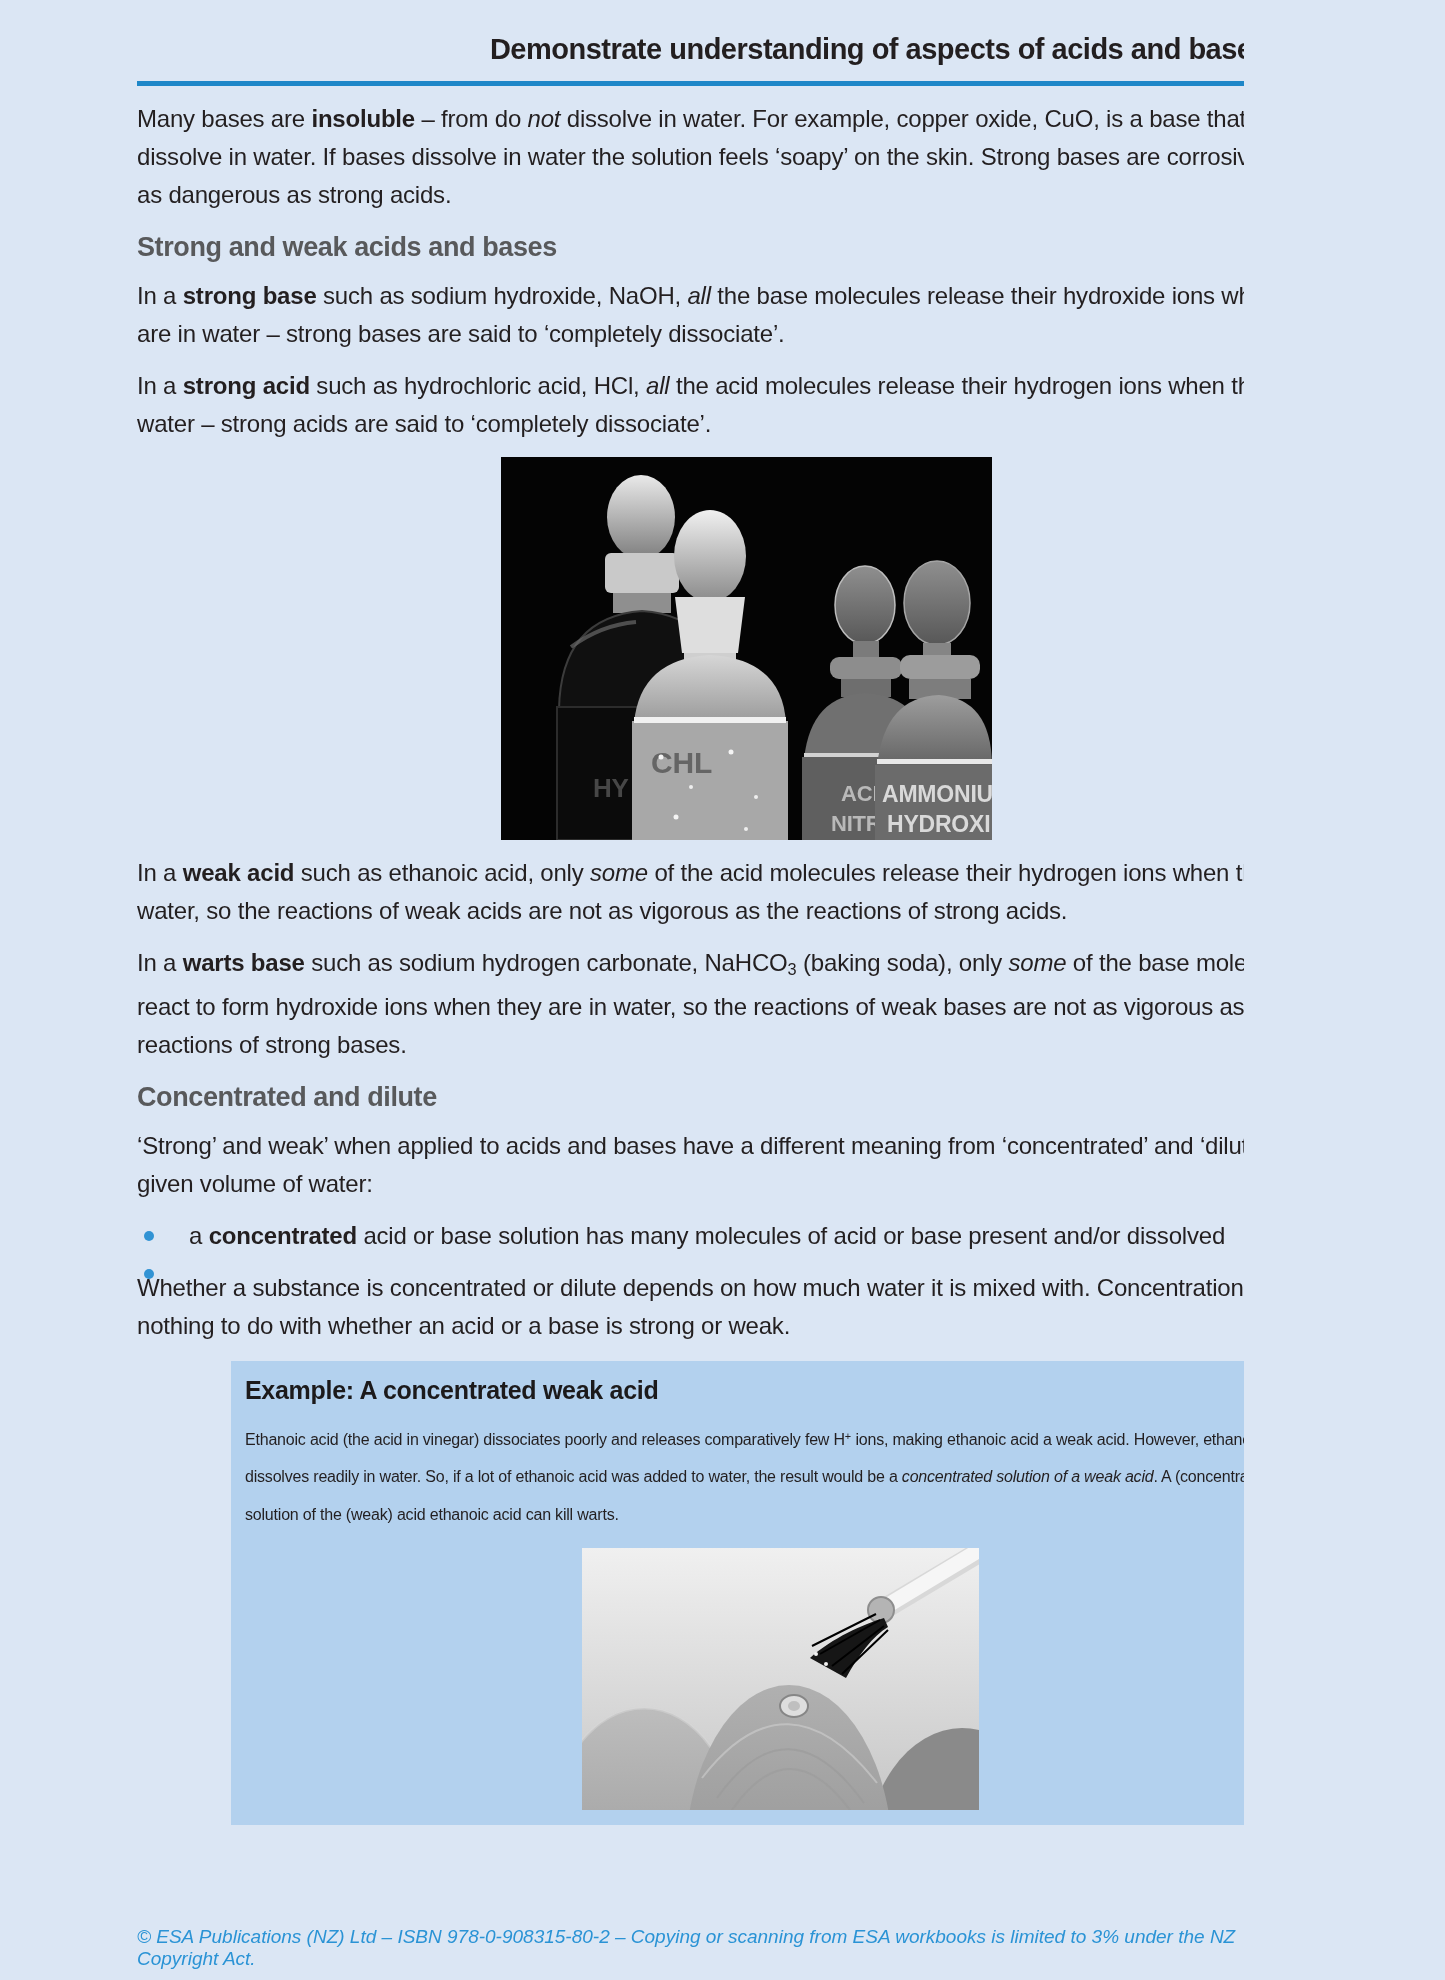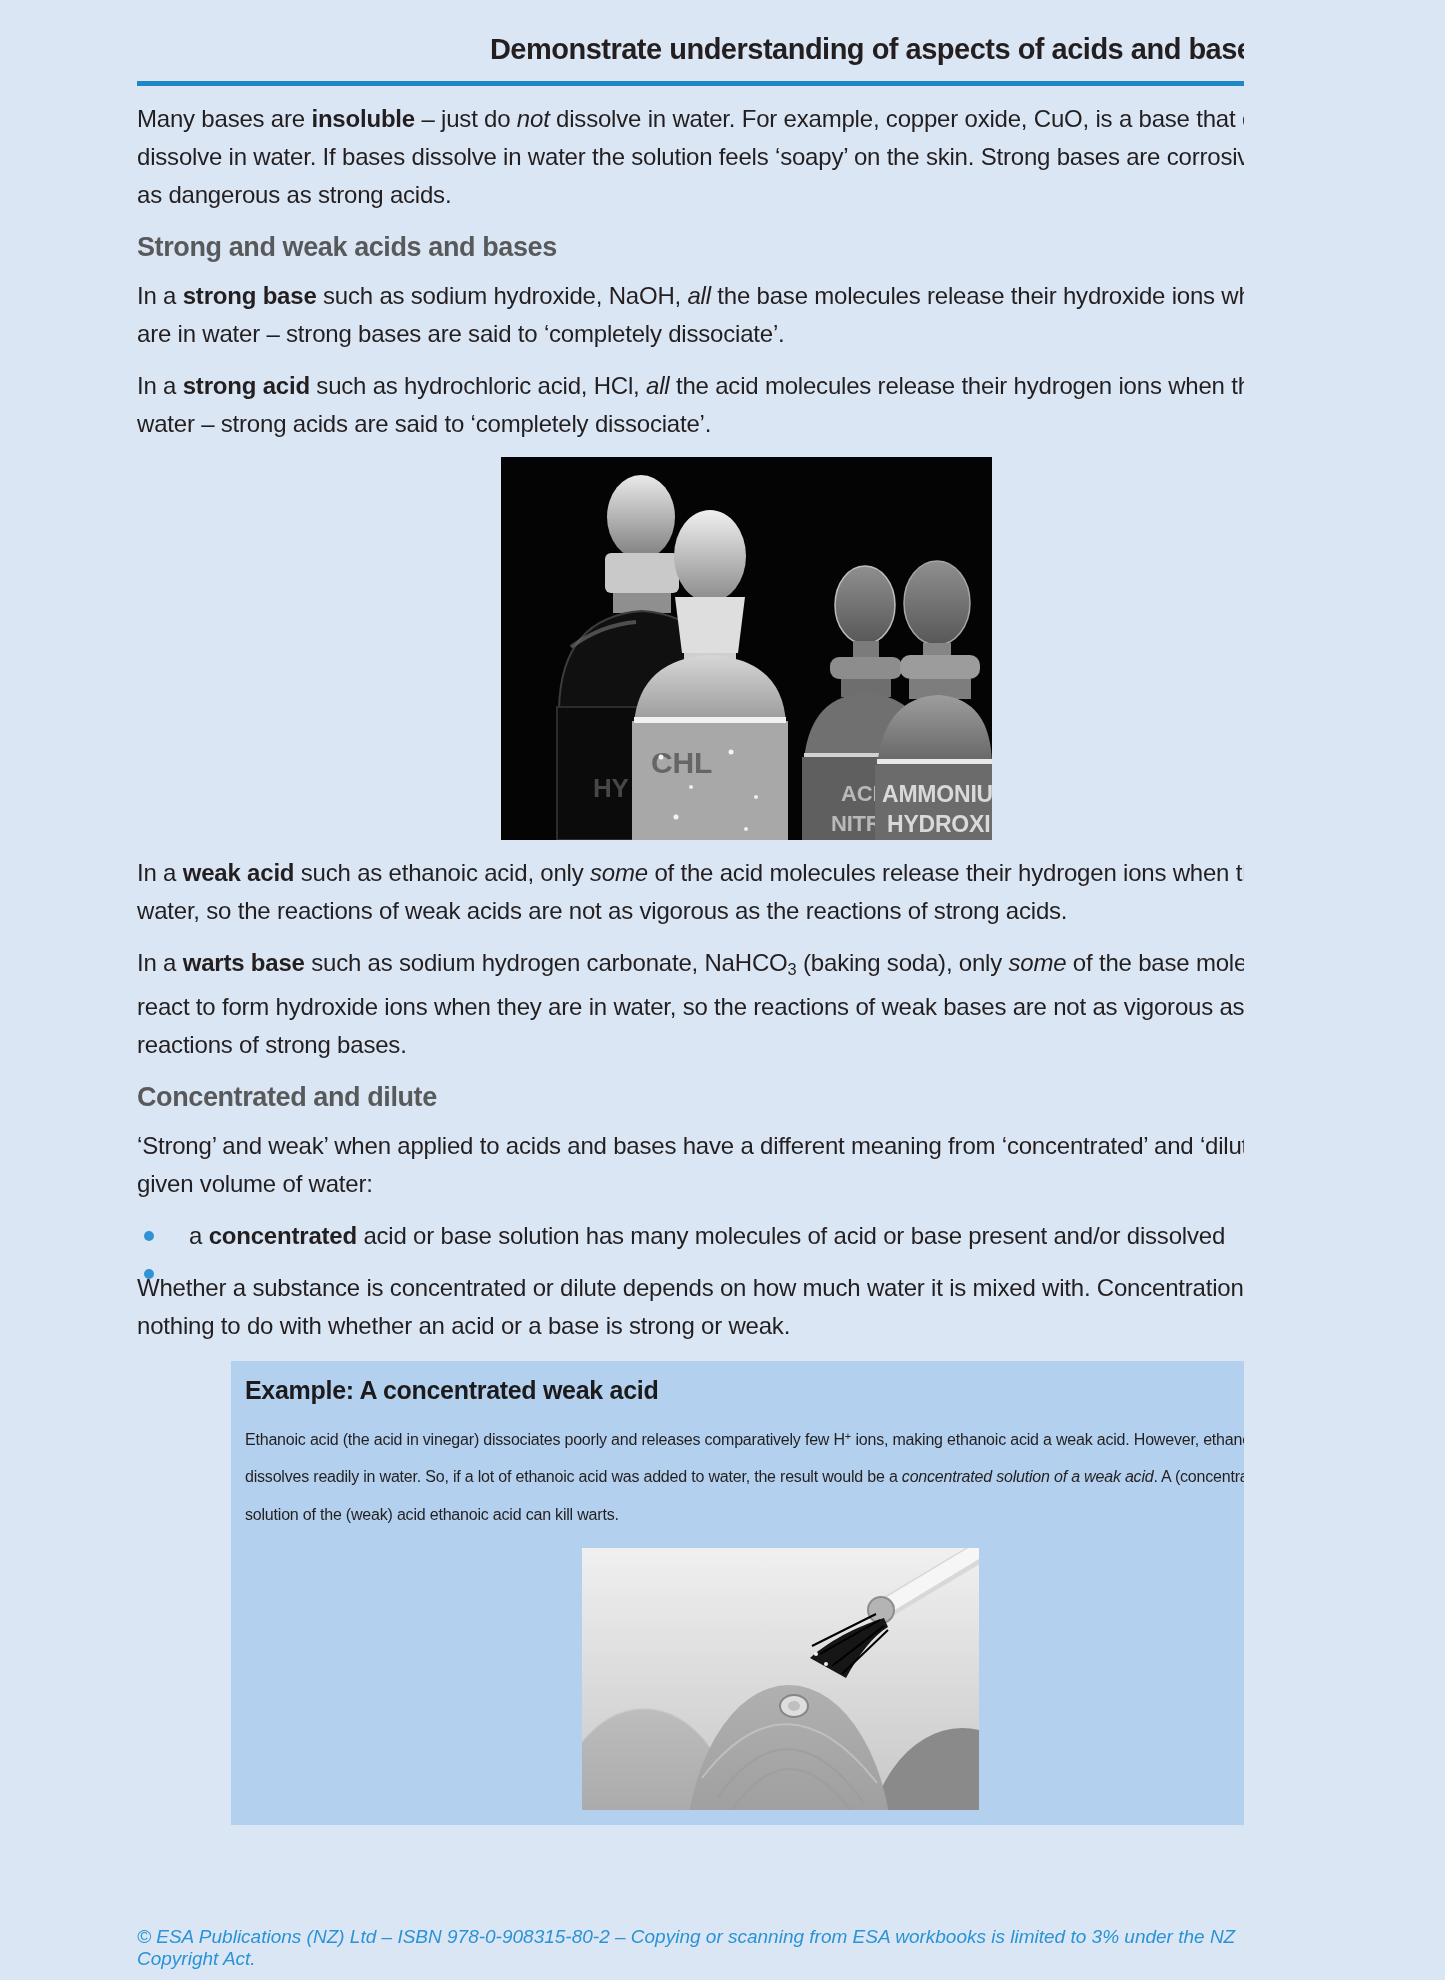--- a/index.html
+++ b/index.html
@@ -37,21 +37,21 @@
   <div class="content">
 
     <header>
       <div class="header-row">
         <h1 class="chapter-title">Demonstrate understanding of aspects of acids and bases</h1>
         <span class="page-number">43</span>
       </div>
       <div class="header-rule"></div>
     </header>
 
-    <p class="body"><span>Many bases are </span><b>insoluble</b><span> – just do </span><i>not</i><span> dissolve in water. For example, copper oxide, CuO, is a base that does not dissolve in water. If bases dissolve in water the solution feels ‘soapy’ on the skin. Strong bases are corrosive and just as dangerous as strong acids.</span></p>
+    <p class="body"><span>Many bases are </span><b>insoluble</b><span> – from do </span><i>not</i><span> dissolve in water. For example, copper oxide, CuO, is a base that does not dissolve in water. If bases dissolve in water the solution feels ‘soapy’ on the skin. Strong bases are corrosive and just as dangerous as strong acids.</span></p>
 
     <h2 class="section">Strong and weak acids and bases</h2>
 
     <p class="body"><span>In a </span><b>strong base</b><span> such as sodium hydroxide, NaOH, </span><i>all</i><span> the base molecules release their hydroxide ions when they are in water – strong bases are said to ‘completely dissociate’.</span></p>
 
     <p class="body"><span>In a </span><b>strong acid</b><span> such as hydrochloric acid, HCl, </span><i>all</i><span> the acid molecules release their hydrogen ions when they are in water – strong acids are said to ‘completely dissociate’.</span></p>
 
     <figure>
       <svg class="photo-bottles" viewBox="0 0 491 383" role="img" aria-label="Black and white photo of four stoppered glass reagent bottles">
         <defs>

